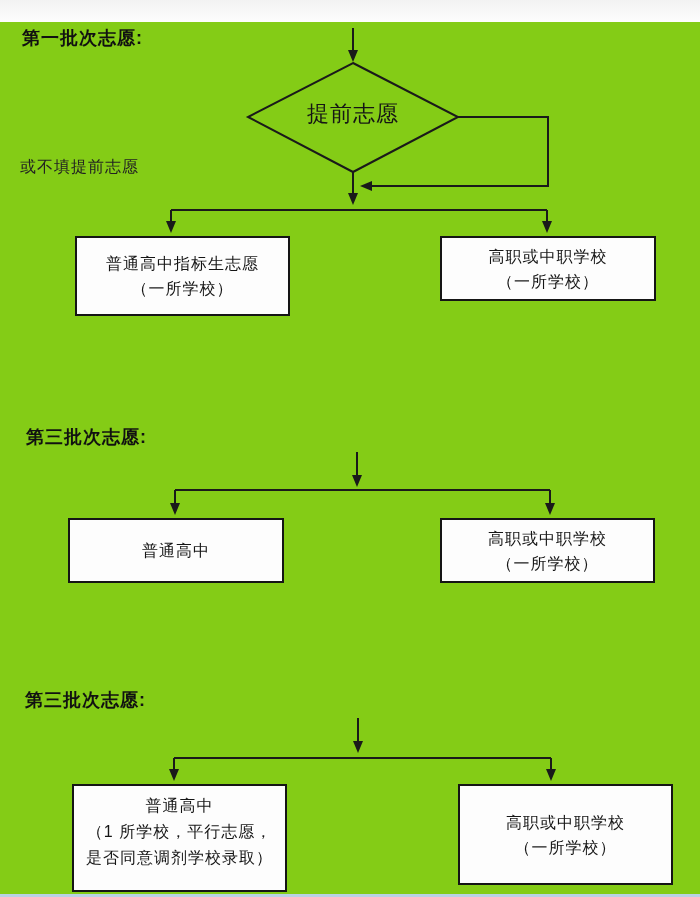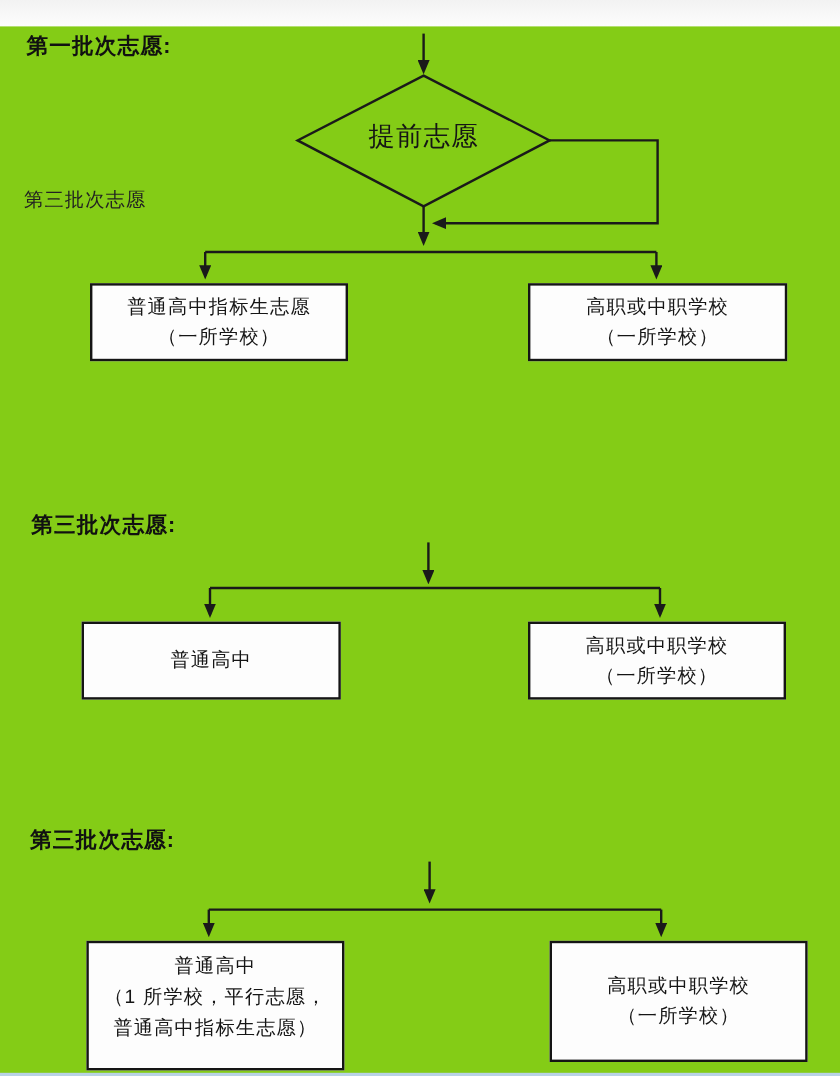--- a/index.html
+++ b/index.html
@@ -76,23 +76,23 @@
       <path d="M174,758 L551,758"></path>
       <path d="M174,758 L174,778" marker-end="url(#ah)"></path>
       <path d="M551,758 L551,778" marker-end="url(#ah)"></path>
     </g>
   </svg>
 
   <div class="section-label" style="left:22px;top:26px;">第一批次志愿:</div>
 
   <div class="diamond-label" style="left:283px;top:99px;width:140px;">提前志愿</div>
 
-  <div class="side-note" style="left:20px;top:157px;">第三批次志愿</div>
+  <div class="side-note" style="left:20px;top:157px;">或不填提前志愿</div>
 
-  <div class="flow-box" style="left:75px;top:236px;width:215px;height:65px;align-items:center;">
+  <div class="flow-box" style="left:75px;top:236px;width:215px;height:80px;align-items:center;">
     <div class="box-line">普通高中指标生志愿</div>
     <div class="box-line">（一所学校）</div>
   </div>
 
   <div class="flow-box" style="left:440px;top:236px;width:216px;height:65px;">
     <div class="box-line">高职或中职学校</div>
     <div class="box-line">（一所学校）</div>
   </div>
 
   <div class="section-label" style="left:26px;top:425px;">第三批次志愿:</div>
@@ -104,21 +104,21 @@
   <div class="flow-box" style="left:440px;top:518px;width:215px;height:65px;">
     <div class="box-line">高职或中职学校</div>
     <div class="box-line">（一所学校）</div>
   </div>
 
   <div class="section-label" style="left:25px;top:688px;">第三批次志愿:</div>
 
   <div class="flow-box tall" style="left:72px;top:784px;width:215px;height:108px;">
     <div class="box-line">普通高中</div>
     <div class="box-line">（1 所学校，平行志愿，</div>
-    <div class="box-line">普通高中指标生志愿）</div>
+    <div class="box-line">是否同意调剂学校录取）</div>
   </div>
 
   <div class="flow-box" style="left:458px;top:784px;width:215px;height:101px;">
     <div class="box-line">高职或中职学校</div>
     <div class="box-line">（一所学校）</div>
   </div>
 
   <div class="bottom-rule"></div>
 
 </div>

